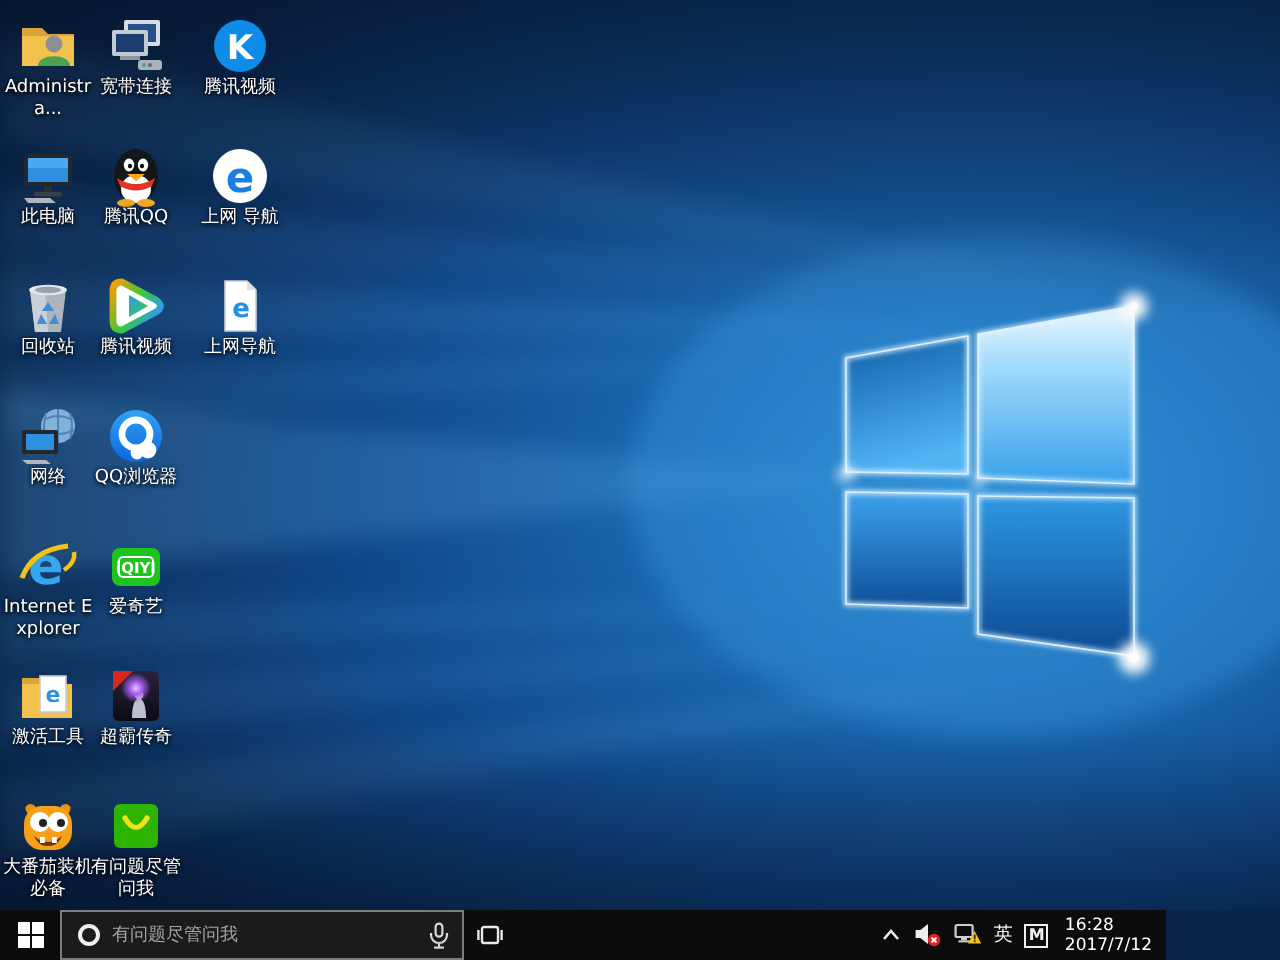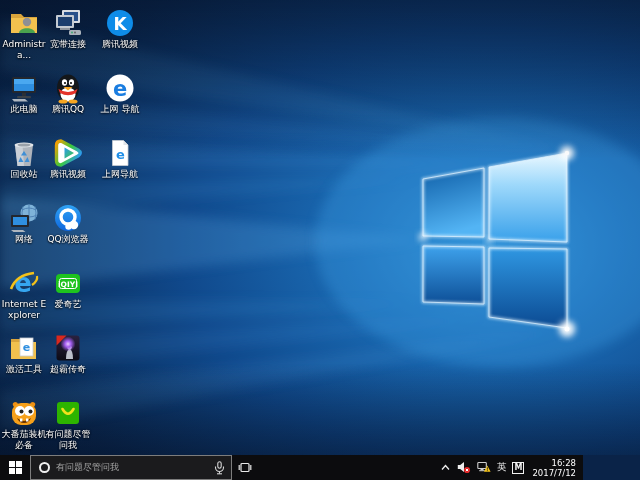--- a/index.html
+++ b/index.html
@@ -32,21 +32,21 @@
     margin-left:8px; flex:0 0 auto; }
   .search-text { margin-left:6px; font-size:9px; color:#a2a2a2; white-space:nowrap;
     overflow:hidden; flex:1 1 auto; }
   .mic-wrap { margin-right:6px; flex:0 0 auto; display:flex; align-items:center; }
   .taskview-btn { width:26px; display:flex; align-items:center; justify-content:center; }
   .tray { margin-left:auto; display:flex; align-items:center; padding-right:3px; }
   .tray-item { display:flex; align-items:center; justify-content:center; height:25px; padding:0 3px; }
   .tray-lang { color:#f2f2f2; font-size:9.5px; }
   .ime-box { width:12px; height:12px; border:1.5px solid #f2f2f2; display:flex;
     align-items:center; justify-content:center; color:#f2f2f2; font-size:8px; font-weight:bold; }
-  .clock { display:flex; flex-direction:column; align-items:flex-end; justify-content:center;
+  .clock { display:flex; flex-direction:column; align-items:flex-start; justify-content:center;
     color:#ffffff; font-size:8.5px; line-height:10px; padding:0 4px 0 5px; }
 </style>
 </head>
 <body>
 
 <div class="desktop">
 
   <svg class="wallpaper" viewBox="0 0 640 455" preserveAspectRatio="none">
     <defs>
       <radialGradient id="bgGlow" cx="0.76" cy="0.54" r="0.95">

